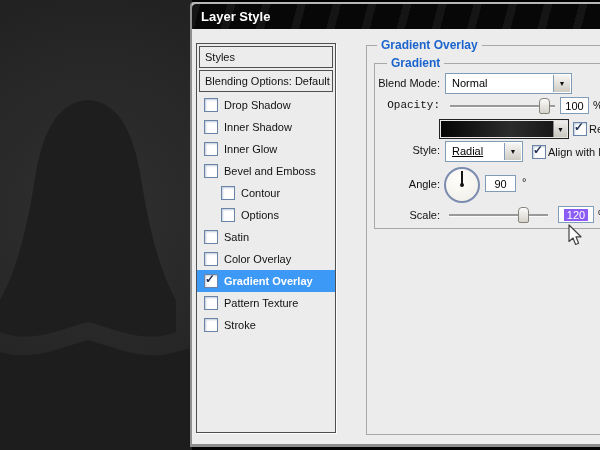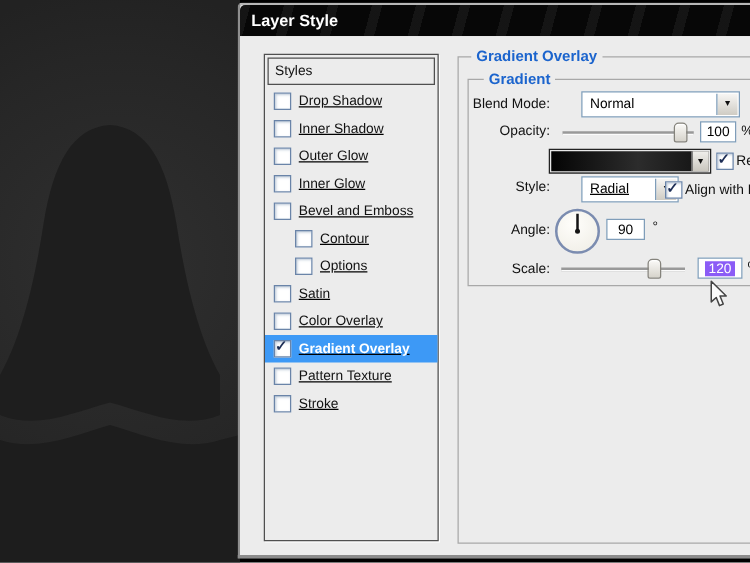--- a/index.html
+++ b/index.html
@@ -15,26 +15,26 @@
   .dlg{position:absolute;left:190px;top:2px;width:422px;height:440px;
     border-top:2px solid #b7b7b7;border-left:2px solid #8f8f8f;border-bottom:3px solid #8c8c8c;
     background:#ececec;border-radius:4px 0 0 0;}
   .titlebar{height:25px;background:
     repeating-linear-gradient(105deg, rgba(255,255,255,0.055) 0 8px, rgba(255,255,255,0) 8px 34px),#070707;
     border-radius:4px 0 0 0;color:#fff;font-size:13px;font-weight:bold;
     line-height:25px;padding-left:9px;box-sizing:border-box;}
   .dlg-body{position:relative;width:100%;height:412px;background:#ececec;}
 
   
-  .listbox{position:absolute;left:19px;top:14px;width:140px;height:390px;
+  .listbox{position:absolute;left:4px;top:14px;width:140px;height:390px;
     border:1px solid #4f4f4f;background:#ececec;box-sizing:border-box;
     box-shadow:1px 1px 0 #fdfdfd;}
   .lb-cell{margin:2px 2px 0 2px;border:1px solid #4f4f4f;height:20px;line-height:20px;
     padding-left:5px;font-size:11px;color:#111;background:#ececec;}
-  .lb-items{margin-top:2px;text-decoration:underline;}
+  .lb-items{margin-top:2px;}
   .item{height:22px;display:flex;align-items:center;gap:6px;padding-left:7px;
     font-size:11px;color:#111;}
   .item.indent{padding-left:24px;}
   .item.sel{background:#3d99f6;color:#fff;font-weight:bold;}
 
   .cb{width:12px;height:12px;background:#fff;border:1px solid #6a84a8;
     box-shadow:inset 1px 1px 2px rgba(96,125,160,0.4);position:relative;flex:0 0 auto;}
   .cb .chk{position:absolute;left:0px;top:-3px;font-size:12px;font-weight:bold;color:#1c2d55;}
 
   
@@ -43,21 +43,21 @@
   .fs-inner{left:182px;top:34px;width:450px;height:164px;}
   .legend{position:absolute;top:-8px;background:#ececec;padding:0 4px;
     font-size:12px;font-weight:bold;color:#1b64cd;line-height:14px;}
   .legend-outer{left:10px;}
   .legend-inner{left:12px;}
 
   .lbl{position:absolute;width:95px;text-align:right;font-size:11px;color:#111;}
   .unit{position:absolute;font-size:11px;color:#111;}
 
   .dd{position:absolute;height:21px;background:#fff;border:1px solid #7f9db9;
-    box-sizing:border-box;font-size:11px;color:#000;line-height:19px;padding-left:6px;margin-left:20px;}
+    box-sizing:border-box;font-size:11px;color:#000;line-height:19px;padding-left:6px;}
   .dd .arrowbtn{position:absolute;right:1px;top:1px;bottom:1px;width:16px;
     background:linear-gradient(#f7f6f4,#cfccc4);border-left:1px solid #7f9db9;
     display:flex;align-items:center;justify-content:center;font-size:7px;color:#111;}
 
   .track{position:absolute;height:2px;background:#999;border-bottom:1px solid #fbfbfb;}
   .thumb{position:absolute;width:11px;height:16px;background:linear-gradient(#fbfaf8,#d6d3cb);
     border:1px solid #85837c;border-radius:4px 4px 2px 2px;box-shadow:inset 0 1px 0 #fff;box-sizing:border-box;}
 
   .vbox{position:absolute;height:17px;background:#fff;border:1px solid #7f9db9;
     box-sizing:border-box;font-size:11px;line-height:16px;text-align:center;color:#000;}
@@ -95,32 +95,29 @@
 
   <div class="dlg">
     <div class="titlebar">
       <span>Layer Style</span>
     </div>
 
     <div class="dlg-body">
 
       <div class="listbox">
         <div class="lb-cell">Styles</div>
+        <div class="lb-cell">Blending Options: Default</div>
         <div class="lb-items">
           <div class="item">
             <span class="cb"></span>
             <span>Drop Shadow</span>
           </div>
           <div class="item">
             <span class="cb"></span>
             <span>Inner Shadow</span>
-          </div>
-          <div class="item">
-            <span class="cb"></span>
-            <span>Outer Glow</span>
           </div>
           <div class="item">
             <span class="cb"></span>
             <span>Inner Glow</span>
           </div>
           <div class="item">
             <span class="cb"></span>
             <span>Bevel and Emboss</span>
           </div>
           <div class="item indent">
@@ -162,21 +159,21 @@
       <div class="fs fs-inner">
         <span class="legend legend-inner">Gradient</span>
       </div>
 
       <div class="lbl" style="left:153px;top:48px;">Blend Mode:</div>
       <div class="dd" style="left:253px;top:44px;width:127px;">
         <span>Normal</span>
         <span class="arrowbtn">▼</span>
       </div>
 
-      <div class="lbl" style="left:153px;top:70px;">Opacity:</div>
+      <div class="lbl" style="left:153px;top:70px;font-family:Liberation Mono, monospace;">Opacity:</div>
       <div class="track" style="left:258px;top:76px;width:105px;"></div>
       <div class="thumb" style="left:347px;top:69px;"></div>
       <div class="vbox" style="left:368px;top:68px;width:29px;">
         <span>100</span>
       </div>
       <div class="unit" style="left:401px;top:70px;">%</div>
 
       <div class="gswatch">
         <span class="arrowbtn">▼</span>
       </div>

